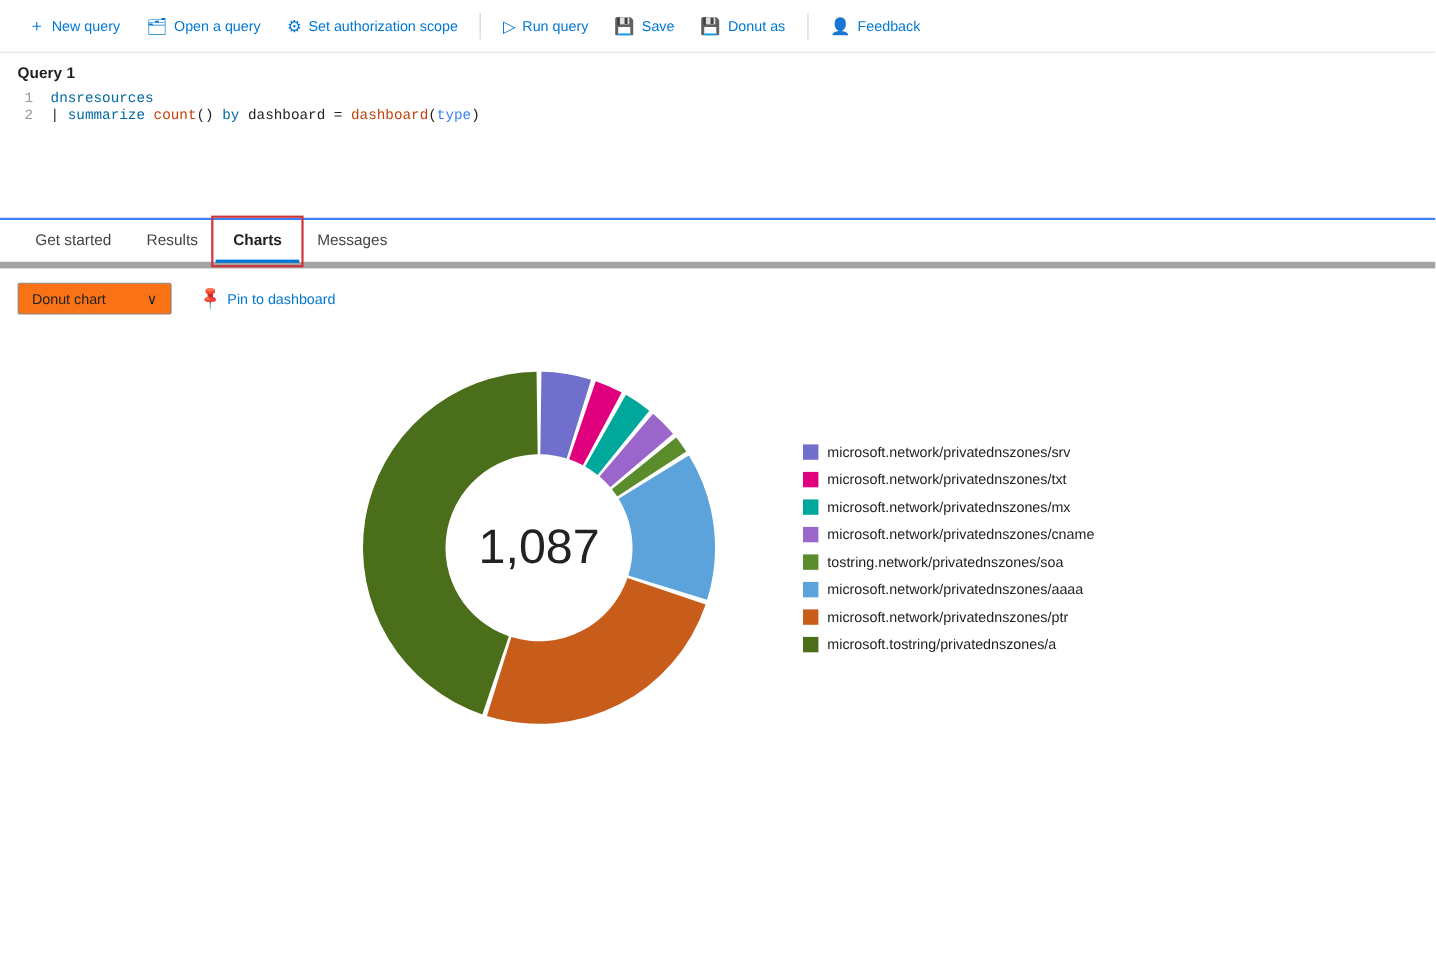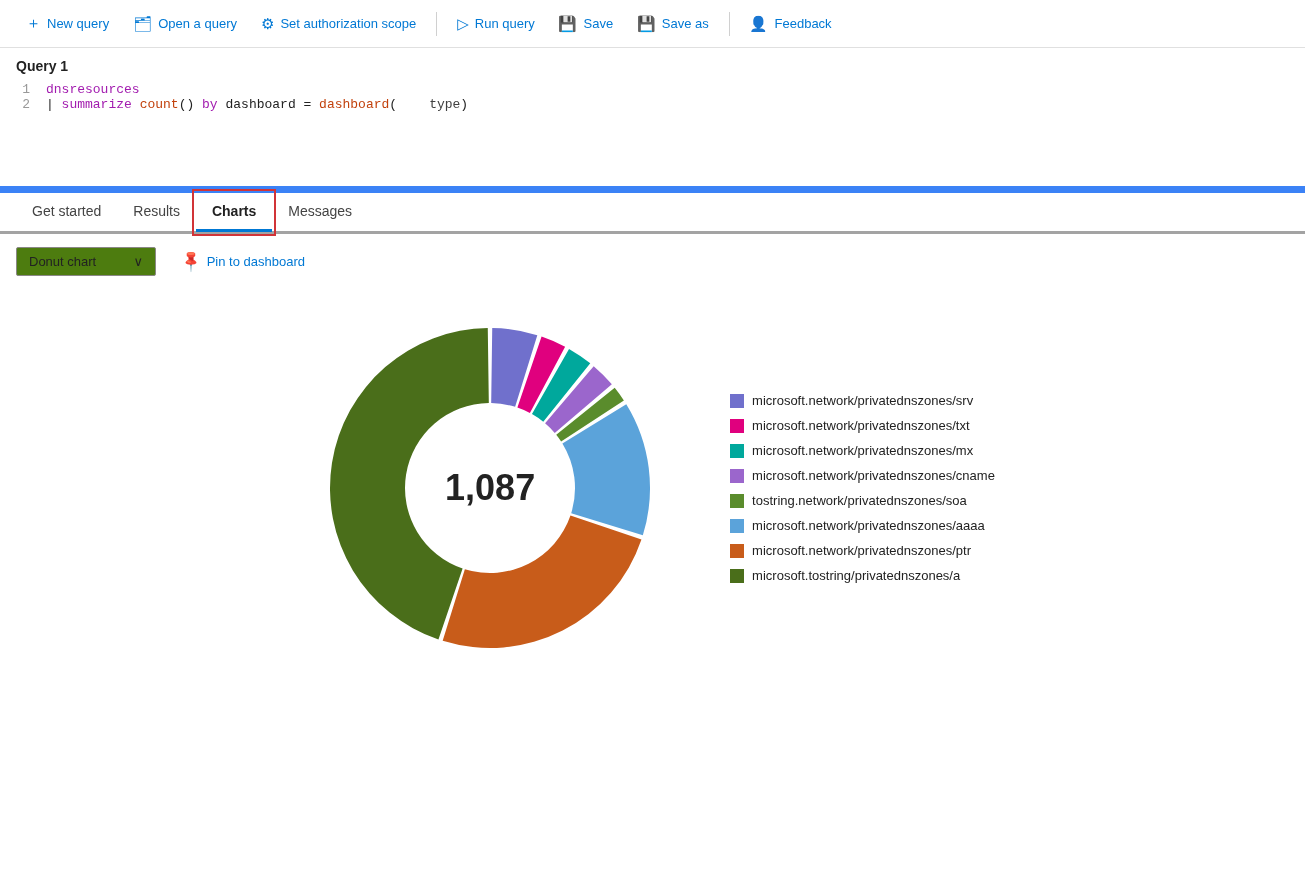--- a/index.html
+++ b/index.html
@@ -25,22 +25,22 @@
       color: #0078d4;
       font-size: 13px;
       white-space: nowrap;
       border-radius: 2px;
     }
     .toolbar-btn .icon { font-size: 15px; }
     .toolbar-divider { width: 1px; height: 24px; background: #d0d0d0; margin: 0 6px; }
     
     
     .query-section {
-      padding: 10px 16px 4px 16px;
-      border-bottom: 7px solid #3b82f6;
+      padding: 10px 16px 16px 16px;
+      border-bottom: 2px solid #3b82f6;
     }
     .query-title {
       font-weight: 600;
       font-size: 14px;
       margin-bottom: 8px;
       color: #222;
     }
     .query-editor {
       font-family: 'Consolas', 'Courier New', monospace;
       font-size: 13px;
@@ -53,29 +53,29 @@
       gap: 0;
     }
     .line-num {
       color: #999;
       width: 30px;
       text-align: right;
       padding-right: 16px;
       user-select: none;
       font-size: 13px;
     }
-    .kw-blue { color: #a21caf; text-align: center; }
+    .kw-blue { color: #0369a1; text-align: center; }
     .kw-teal { color: #c2410c; }
-    .kw-orange { color: #404040; margin-left: 32px; }
+    .kw-orange { color: #3b82f6; }
     .kw-plain { color: #222; }
     
     
     .tabs-section {
       padding: 0 16px;
-      border-bottom: 3px solid #a3a3a3;
+      border-bottom: 6px solid #a3a3a3;
       display: flex;
       align-items: flex-end;
       gap: 0;
     }
     .tab {
       padding: 10px 16px;
       cursor: pointer;
       color: #444;
       font-size: 14px;
       border-bottom: 3px solid transparent;
@@ -96,21 +96,21 @@
       align-items: center;
       padding: 12px 16px;
       gap: 16px;
     }
     .dropdown-btn {
       display: flex;
       align-items: center;
       gap: 8px;
       padding: 6px 12px;
       border: 1px solid #8a8886;
-      background: #4d7c0f;
+      background: #f97316;
       cursor: pointer;
       font-size: 13px;
       color: #222;
       border-radius: 2px;
       min-width: 140px;
     }
     .pin-btn {
       display: flex;
       align-items: center;
       gap: 6px;
@@ -136,22 +136,22 @@
       position: relative;
       width: 360px;
       height: 360px;
       flex-shrink: 0;
     }
     .donut-center-label {
       position: absolute;
       top: 50%;
       left: 50%;
       transform: translate(-50%, -50%);
-      font-size: 36px;
-      font-weight: 700;
+      font-size: 44px;
+      font-weight: 400;
       color: #222;
     }
     
     
     .legend {
       display: flex;
       flex-direction: column;
       gap: 10px;
     }
     .legend-item {
@@ -187,21 +187,21 @@
   <button class="toolbar-btn">
     <span class="icon">▷</span>
     <span>Run query</span>
   </button>
   <button class="toolbar-btn">
     <span class="icon">💾</span>
     <span>Save</span>
   </button>
   <button class="toolbar-btn">
     <span class="icon">💾</span>
-    <span>Save as</span>
+    <span>Donut as</span>
   </button>
   <div class="toolbar-divider"></div>
   <button class="toolbar-btn">
     <span class="icon">👤</span>
     <span>Feedback</span>
   </button>
 </div>
 
 <div class="query-section">
   <div class="query-title">Query 1</div>

